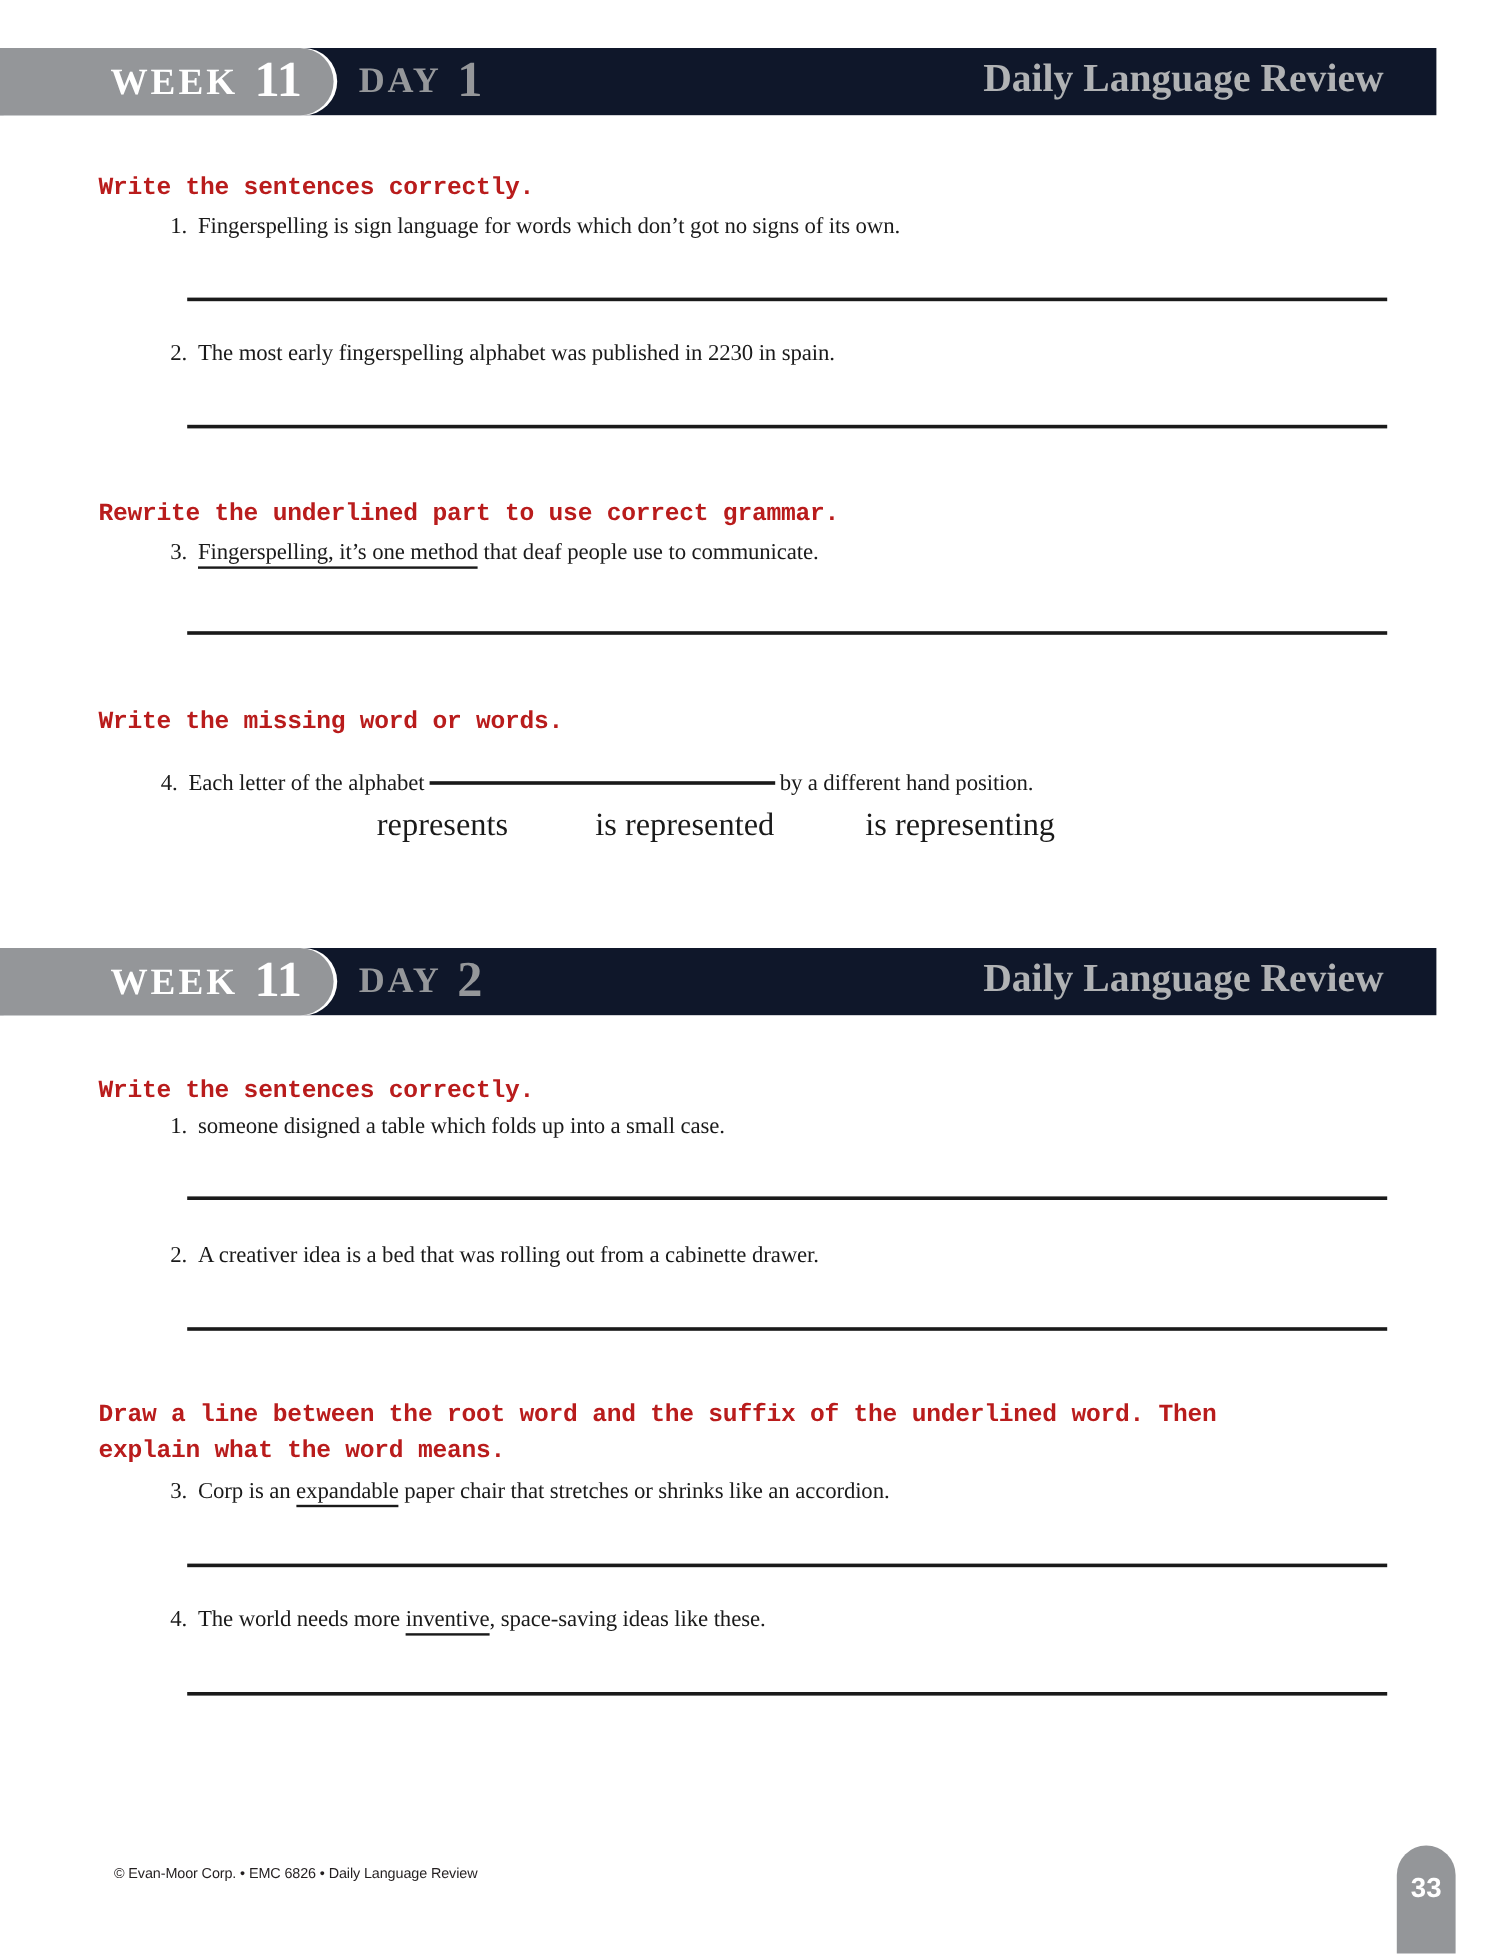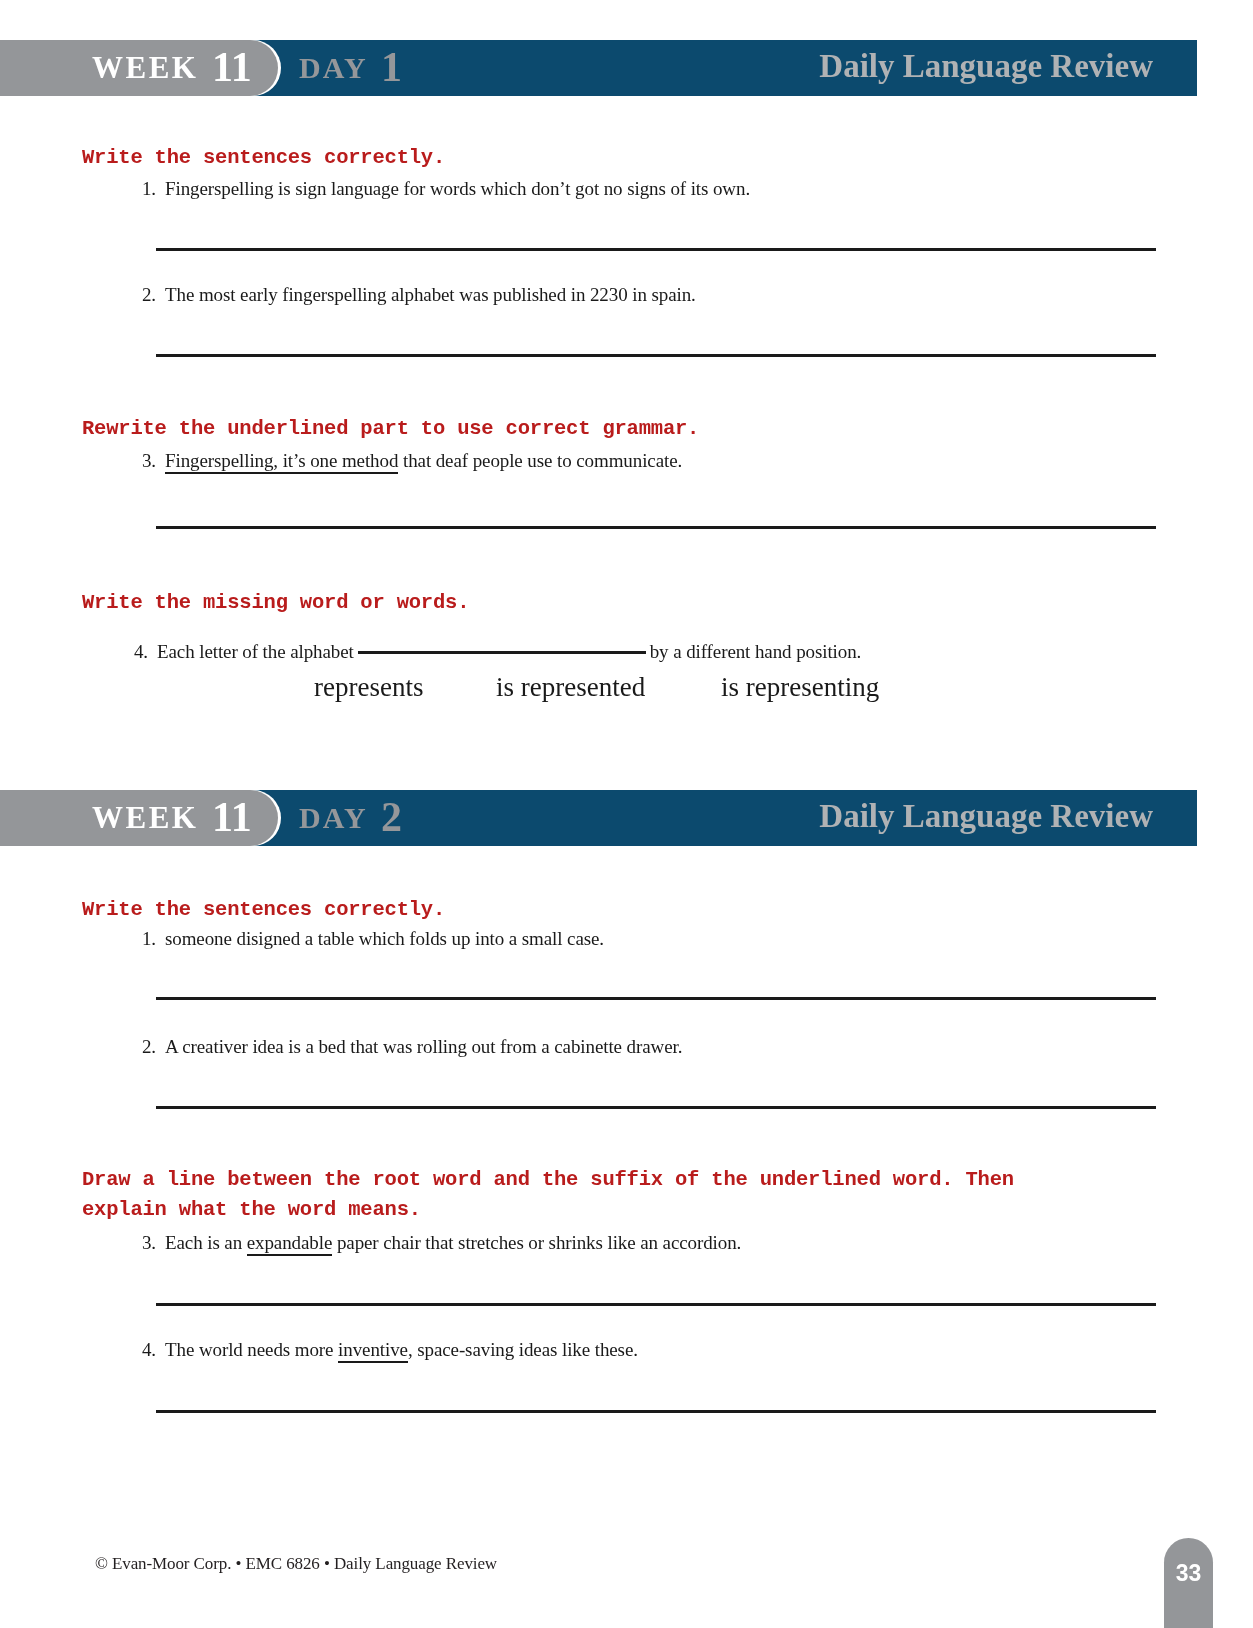--- a/index.html
+++ b/index.html
@@ -22,21 +22,21 @@
     height: 1628px;
     background: #ffffff;
   }
 
   
   .banner {
     position: absolute;
     left: 0;
     width: 1197px;
     height: 56px;
-    background: #0c4a6e;
+    background: #0f172a;
   }
   .banner.b1 { top: 40px; }
   .banner.b2 { top: 790px; }
 
   .banner-left {
     position: absolute;
     left: 0;
     top: 0;
     width: 278px;
     height: 56px;
@@ -166,22 +166,22 @@
   }
   .choices span { display: inline-block; }
   .choice-1 { width: 182px; }
   .choice-2 { width: 225px; }
 
   
   .footer-text {
     position: absolute;
     left: 95px;
     top: 1554px;
-    font-family: Liberation Serif, serif;
-    font-size: 17px;
+    font-family: Liberation Sans, sans-serif;
+    font-size: 12px;
     color: #231f20;
     letter-spacing: -0.1px;
   }
   .page-tab {
     position: absolute;
     right: 40px;
     top: 1538px;
     width: 49px;
     height: 90px;
     background: #949699;
@@ -259,21 +259,21 @@
   <div class="rule" style="top:997px;"></div>
 
   <div class="item" style="left:120px; top:1036px;">
     <span class="num">2.</span><span>A creativer idea is a bed that was rolling out from a cabinette drawer.</span>
   </div>
   <div class="rule" style="top:1106px;"></div>
 
   <div class="direction" style="top:1165px; width:975px; white-space:normal;">Draw a line between the root word and the suffix of the underlined word. Then explain what the word means.</div>
 
   <div class="item" style="left:120px; top:1232px;">
-    <span class="num">3.</span><span>Each is an </span><span class="u">expandable</span><span> paper chair that stretches or shrinks like an accordion.</span>
+    <span class="num">3.</span><span>Corp is an </span><span class="u">expandable</span><span> paper chair that stretches or shrinks like an accordion.</span>
   </div>
   <div class="rule" style="top:1303px;"></div>
 
   <div class="item" style="left:120px; top:1339px;">
     <span class="num">4.</span><span>The world needs more </span><span class="u">inventive</span><span>, space-saving ideas like these.</span>
   </div>
   <div class="rule" style="top:1410px;"></div>
 
   <div class="footer-text">© Evan-Moor Corp. • EMC 6826 • Daily Language Review</div>
   <div class="page-tab">

